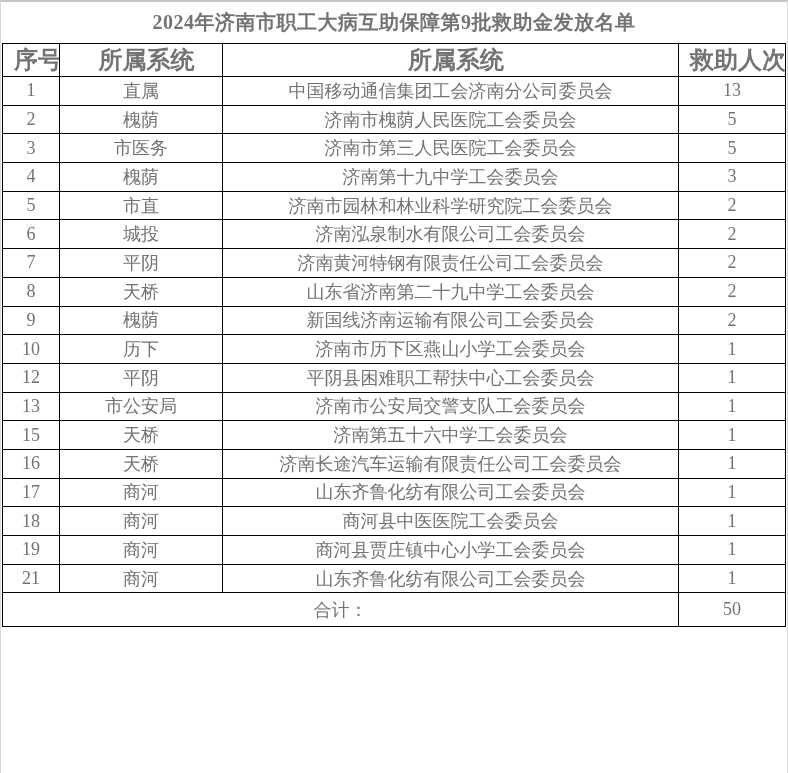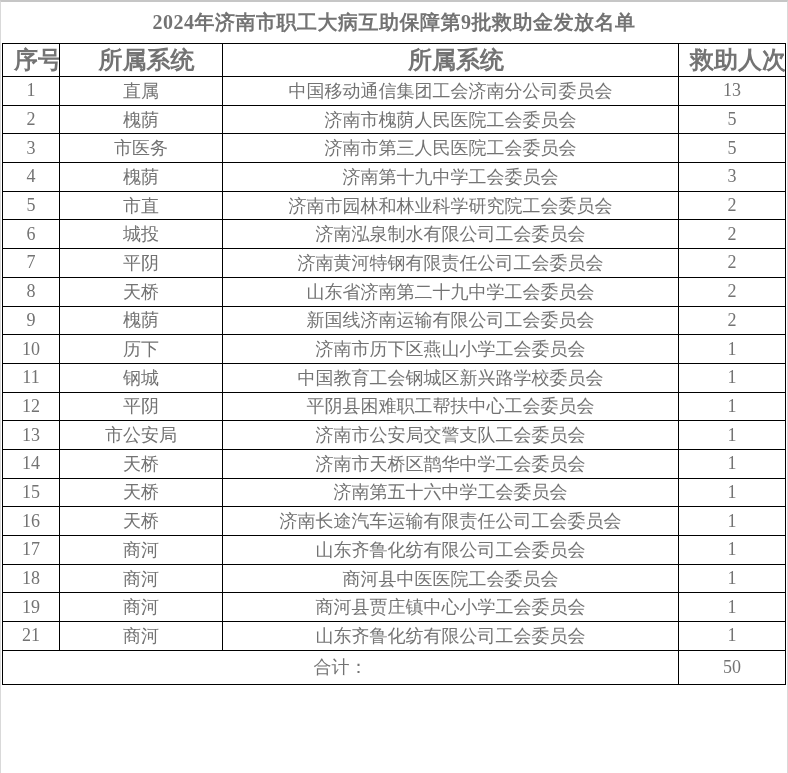--- a/index.html
+++ b/index.html
@@ -151,41 +151,29 @@
       <td class="c-unit">新国线济南运输有限公司工会委员会</td>
       <td class="c-count">2</td>
     </tr>
         <tr>
       <td class="c-no">10</td>
       <td class="c-sys">历下</td>
       <td class="c-unit">济南市历下区燕山小学工会委员会</td>
       <td class="c-count">1</td>
     </tr>
         <tr>
-      <td class="c-no">11</td>
-      <td class="c-sys">钢城</td>
-      <td class="c-unit">中国教育工会钢城区新兴路学校委员会</td>
-      <td class="c-count">1</td>
-    </tr>
-        <tr>
       <td class="c-no">12</td>
       <td class="c-sys">平阴</td>
       <td class="c-unit">平阴县困难职工帮扶中心工会委员会</td>
       <td class="c-count">1</td>
     </tr>
         <tr>
       <td class="c-no">13</td>
       <td class="c-sys">市公安局</td>
       <td class="c-unit">济南市公安局交警支队工会委员会</td>
-      <td class="c-count">1</td>
-    </tr>
-        <tr>
-      <td class="c-no">14</td>
-      <td class="c-sys">天桥</td>
-      <td class="c-unit">济南市天桥区鹊华中学工会委员会</td>
       <td class="c-count">1</td>
     </tr>
         <tr>
       <td class="c-no">15</td>
       <td class="c-sys">天桥</td>
       <td class="c-unit">济南第五十六中学工会委员会</td>
       <td class="c-count">1</td>
     </tr>
         <tr>
       <td class="c-no">16</td>

